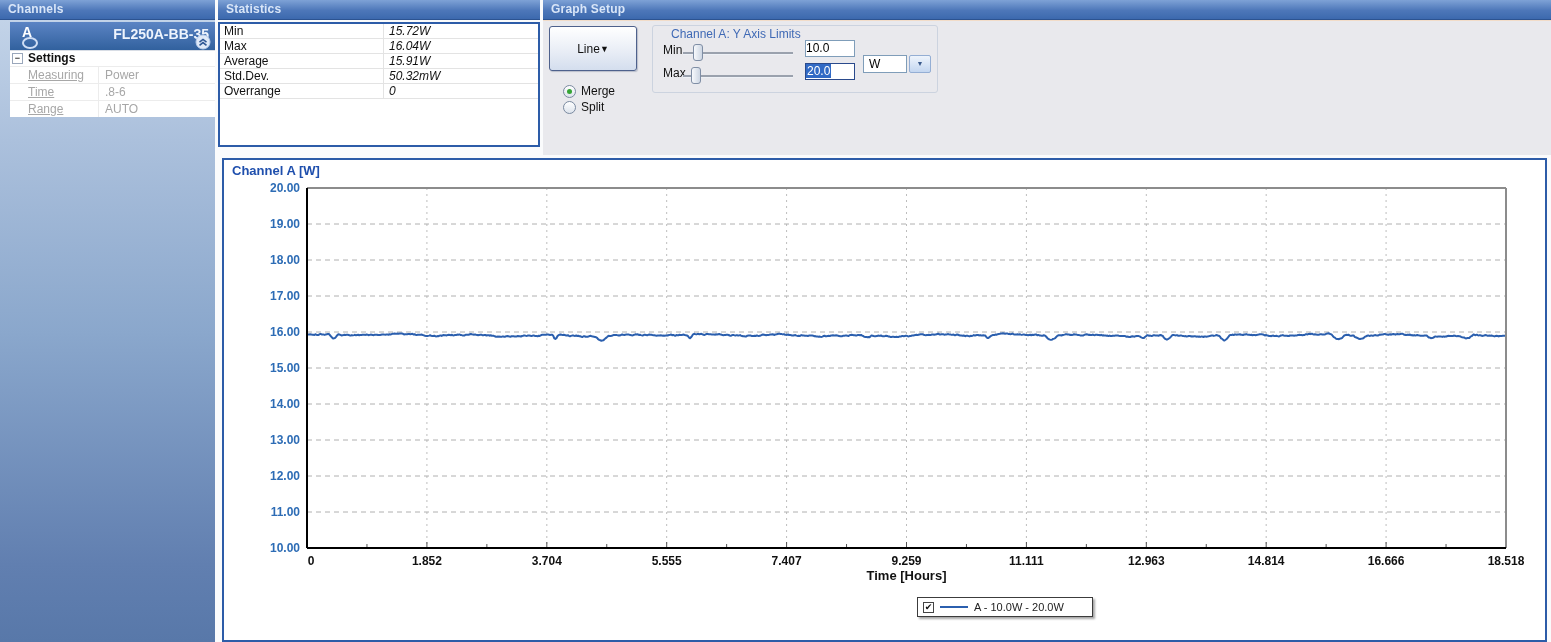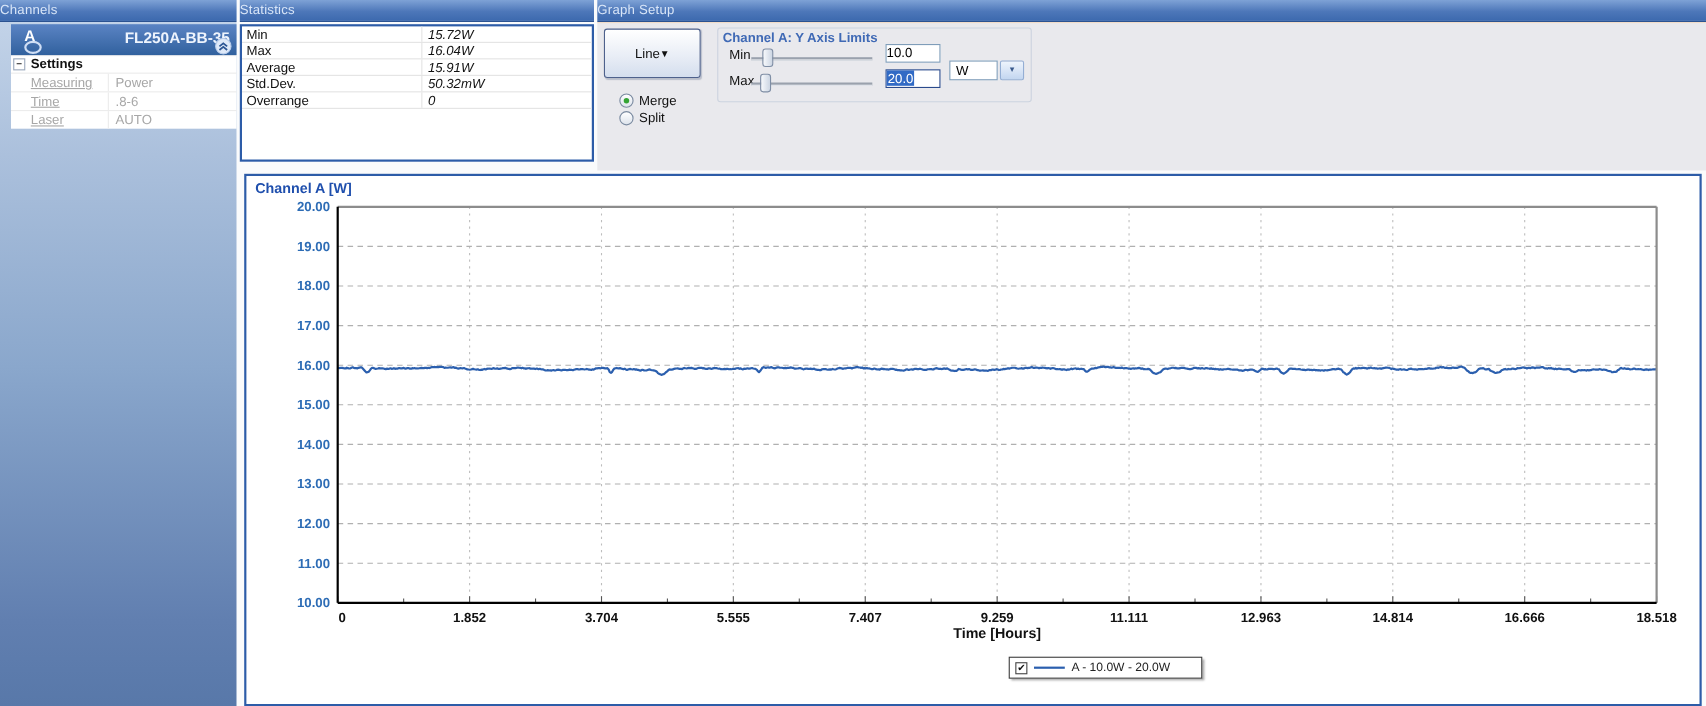--- a/index.html
+++ b/index.html
@@ -2,22 +2,22 @@
 <html><head>
 <meta charset="utf-8">
 <style>
   html,body{margin:0;padding:0;}
   #app{position:relative;width:1551px;height:642px;background:#fafbfc;
        font-family:"Liberation Sans",sans-serif;font-size:12px;overflow:hidden;}
 
   
   .hdr{position:absolute;left:0;top:0;right:0;height:20px;box-sizing:border-box;
        background:linear-gradient(#7ea2d6,#4d77b9 55%,#3c69ae);
-       border-bottom:1px solid #2c5391;color:#d9e6f8;font-weight:normal;
-       line-height:19px;padding-left:0;letter-spacing:.2px;}
+       border-bottom:1px solid #2c5391;color:#d9e6f8;font-weight:bold;
+       line-height:19px;padding-left:8px;letter-spacing:.2px;}
 
   
   .channels{position:absolute;left:0;top:0;width:215px;height:642px;
             background:linear-gradient(180deg,#c6d6ea 0%,#abc0dc 22%,#8aa7cc 52%,#617fb0 88%,#5878a9 100%);}
   .channel-card{position:absolute;left:10px;right:0;top:22px;height:28px;
                 background:linear-gradient(#5b84c4,#31619e);color:#fff;}
   .card-a{position:absolute;left:12px;top:2px;font-weight:bold;font-size:14px;}
   .card-sensor{position:absolute;right:6px;top:4px;font-weight:bold;font-size:14px;color:#eef4fd;}
   .card-ellipse{position:absolute;left:12px;top:15px;width:12px;height:8px;
                 border:2px solid #cfdef5;border-radius:50%;}
@@ -44,21 +44,21 @@
   .gsetup-content{position:absolute;left:0;right:0;top:20px;bottom:0;background:#e9e9ed;
                   border-top:1px solid #f2dcc8;}
   .line-btn{position:absolute;left:6px;top:5px;width:88px;height:45px;box-sizing:border-box;
             border:1px solid #4e618c;border-radius:3px;cursor:pointer;
             background:linear-gradient(#ffffff,#e7ecf5 60%,#d4deee);
             display:flex;align-items:center;justify-content:center;
             padding:0 13px;color:#111;box-shadow:1px 1px 1px rgba(40,60,100,.25);}
   .caret{font-size:9px;color:#111;}
   .ygroup{position:absolute;left:109px;top:4px;width:284px;height:66px;
           border:1px solid #ccd3df;border-radius:3px;}
-  .ygroup-title{position:absolute;left:4px;top:1px;color:#3f69b5;font-weight:bold;}
+  .ygroup-title{position:absolute;left:18px;top:1px;color:#3f69b5;}
   .slider-label{position:absolute;color:#111;}
   .slider-track{position:absolute;height:2px;background:#9aa1ad;border-bottom:1px solid #eef1f6;cursor:pointer;}
   .slider-handle{position:absolute;width:10px;height:17px;box-sizing:border-box;cursor:pointer;
                  border:1px solid #7f8ea5;border-radius:3px;
                  background:linear-gradient(90deg,#f7f9fc,#cdd6e3);}
   .val-box{position:absolute;width:50px;height:17px;box-sizing:border-box;cursor:text;
            border:1px solid #7f9db9;background:#fff;line-height:15px;padding-left:0;}
   .val-box.selected{border-color:#2a4a8c;}
   .val-box.selected .sel{background:#316ac5;color:#fff;padding:0 1px;}
   .combo-field{position:absolute;left:210px;top:29px;width:44px;height:18px;box-sizing:border-box;
@@ -114,21 +114,21 @@
       </div>
       <div class="setting-row">
         <span class="setting-label">Measuring</span>
         <span class="setting-value">Power</span>
       </div>
       <div class="setting-row">
         <span class="setting-label">Time</span>
         <span class="setting-value">.8-6</span>
       </div>
       <div class="setting-row">
-        <span class="setting-label">Laser</span>
+        <span class="setting-label">Range</span>
         <span class="setting-value">AUTO</span>
       </div>
     </div>
   </div>
 
   <div class="stats">
     <div class="hdr">Statistics</div>
     <div class="stats-table">
       <div class="stat-row">
         <span class="stat-label">Min</span>

